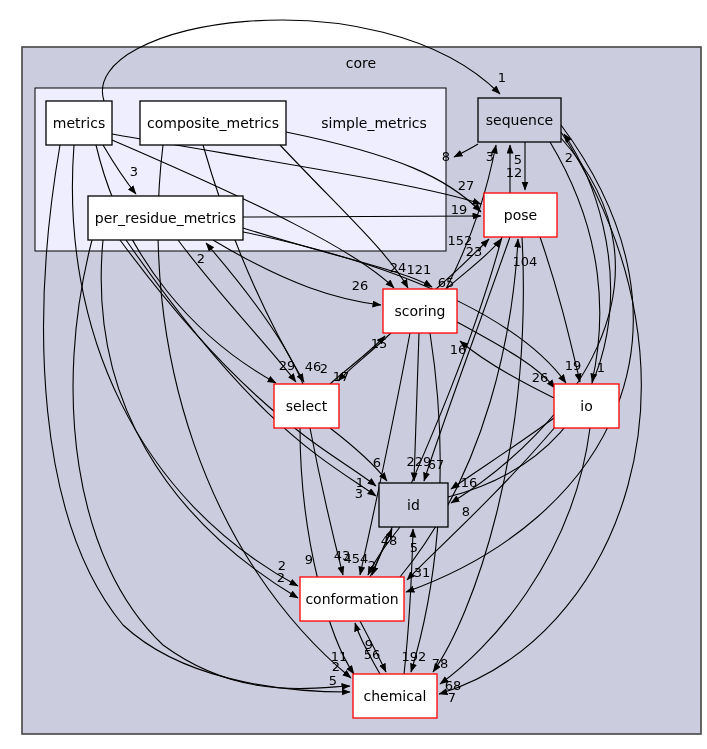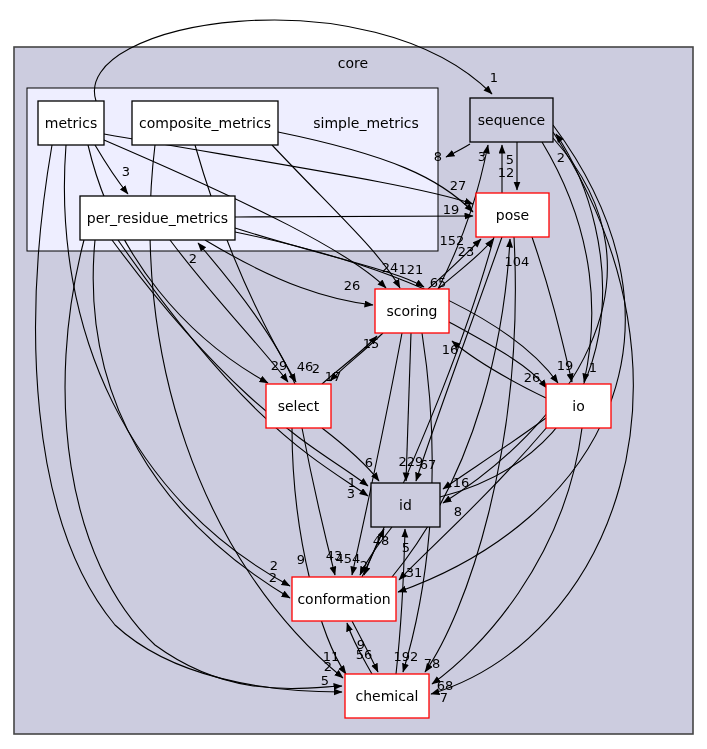--- a/index.html
+++ b/index.html
@@ -1,16 +1,16 @@
 <!DOCTYPE html>
 <html><head>
 <meta charset="utf-8">
 <style>
   html,body{margin:0;padding:0;background:#ffffff;}
-  .wrap{width:664px;height:749px;position:relative;}
+  .wrap{width:664px;height:749px;position:relative;padding-left:8px;}
   svg{display:block;}
   .cluster-core{fill:#ccccdf;stroke:#454545;stroke-width:1.6;}
   .cluster-simple{fill:#eeeeff;stroke:#000000;stroke-width:1;}
   .cluster-label{font:14px "DejaVu Sans","Liberation Sans",sans-serif;fill:#000;text-anchor:middle;}
   .edge{fill:none;stroke:#000000;stroke-width:1.1;}
   .node rect{stroke-width:1.3;}
   .node-label{font:14px "DejaVu Sans","Liberation Sans",sans-serif;fill:#000;text-anchor:middle;}
   .edge-label{font:13px "DejaVu Sans","Liberation Sans",sans-serif;fill:#000;text-anchor:middle;}
 </style>
 </head>

